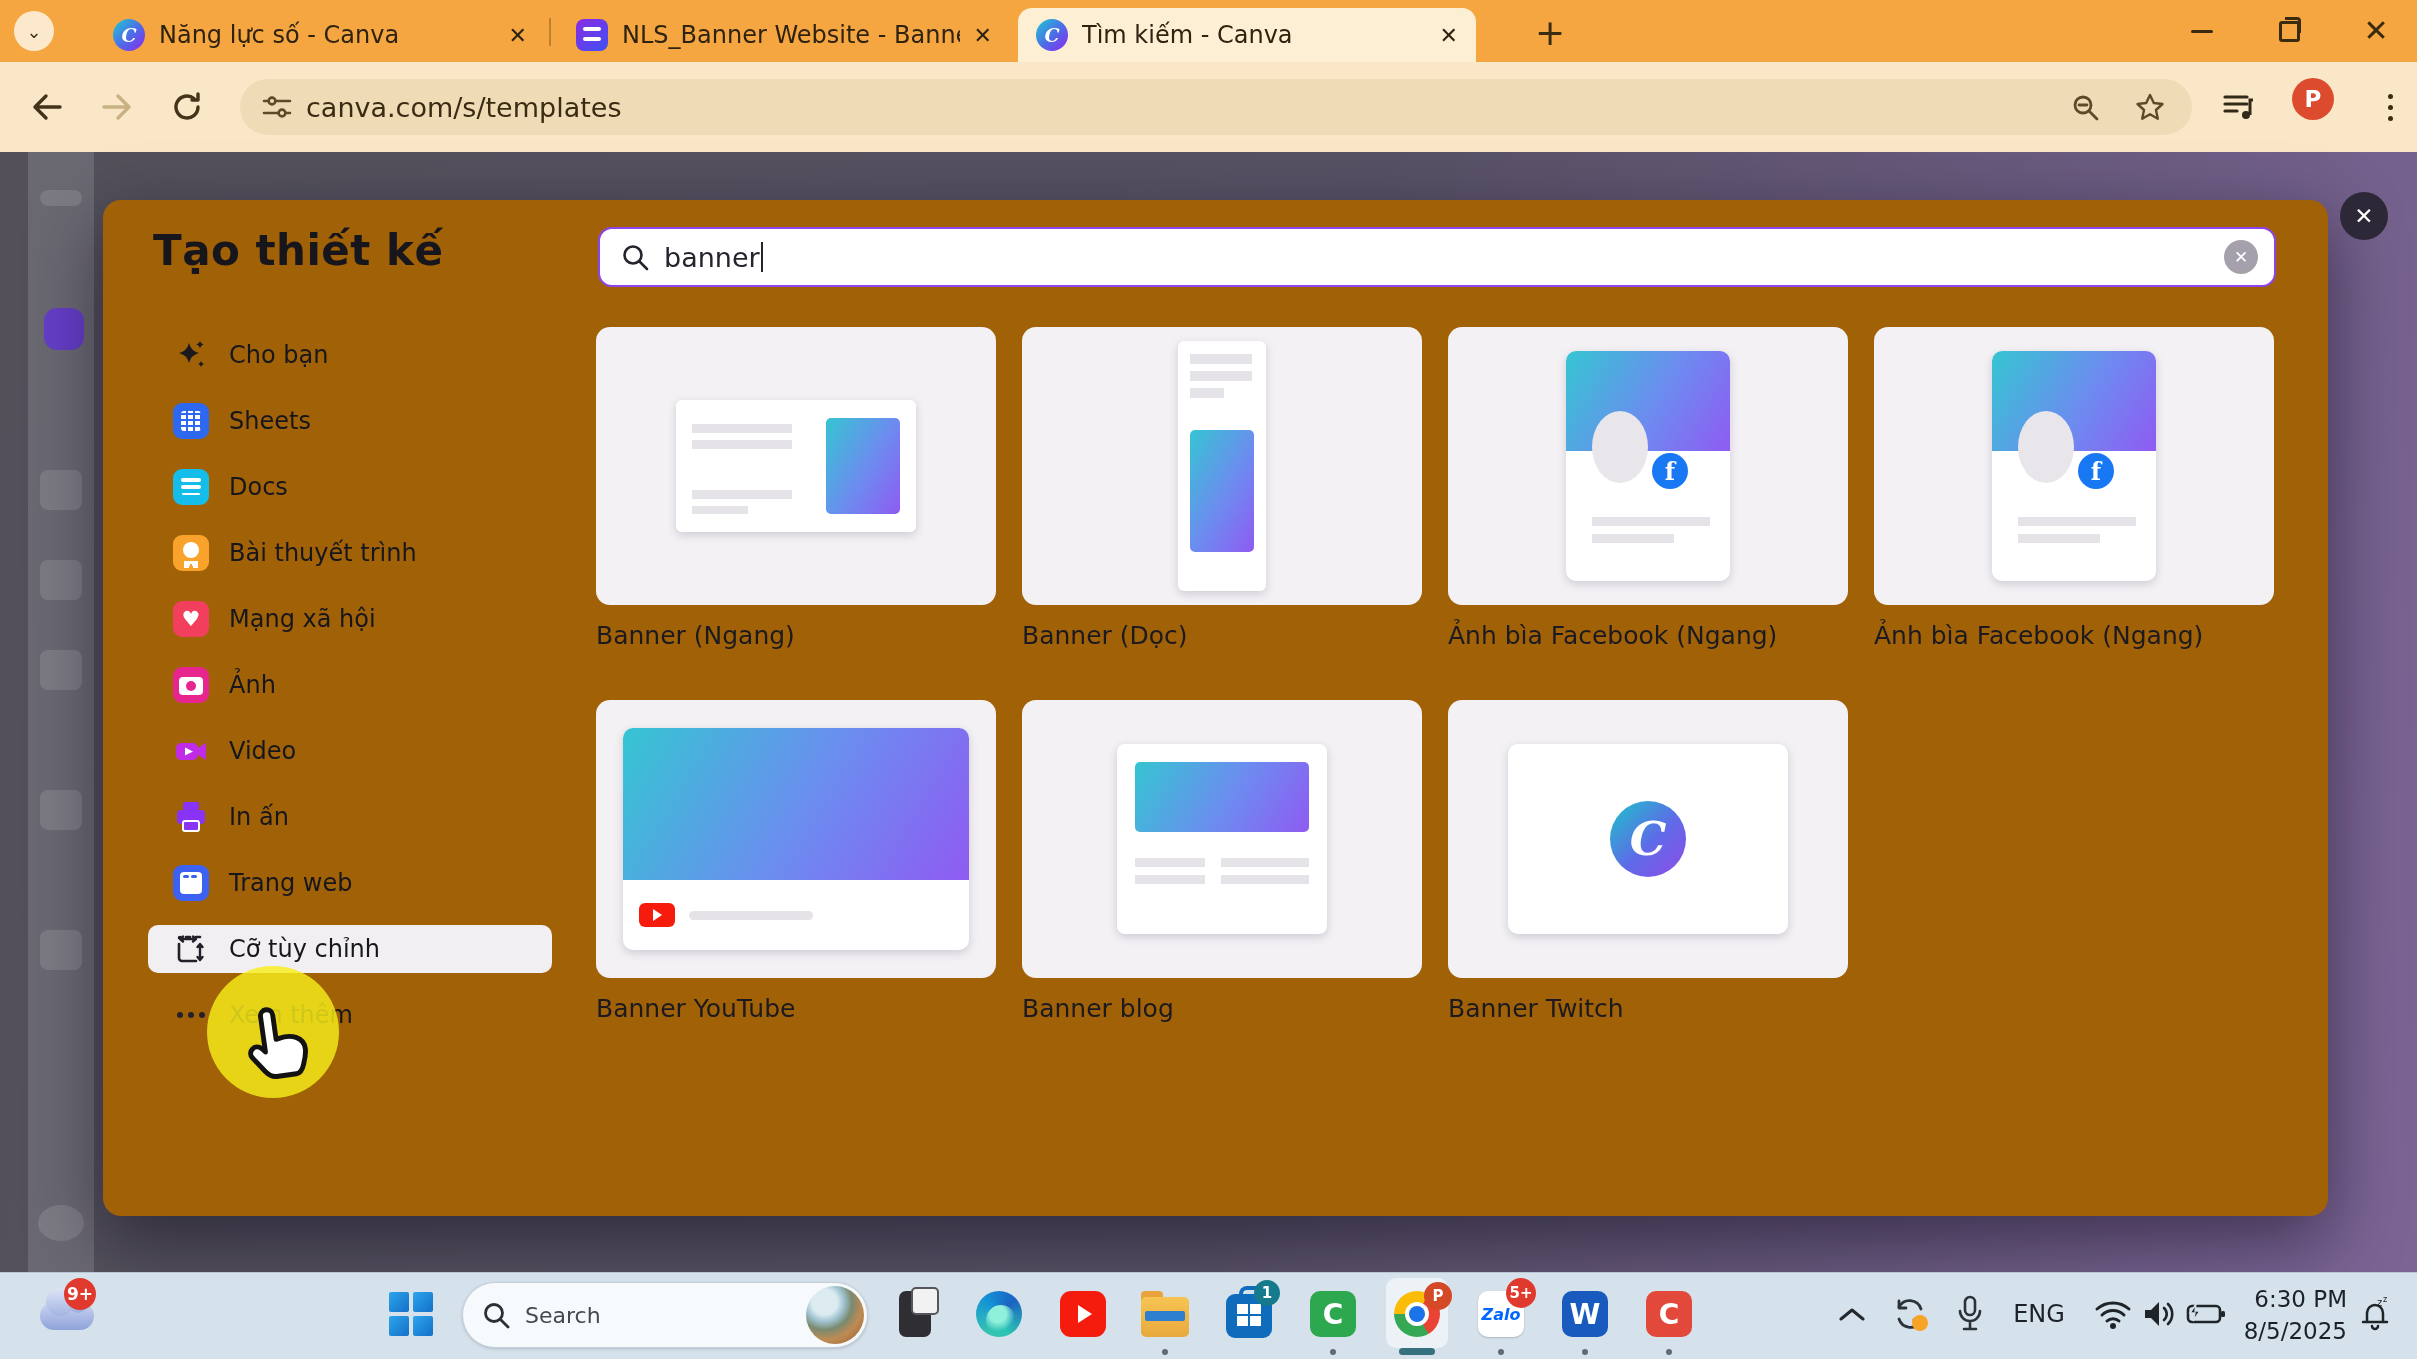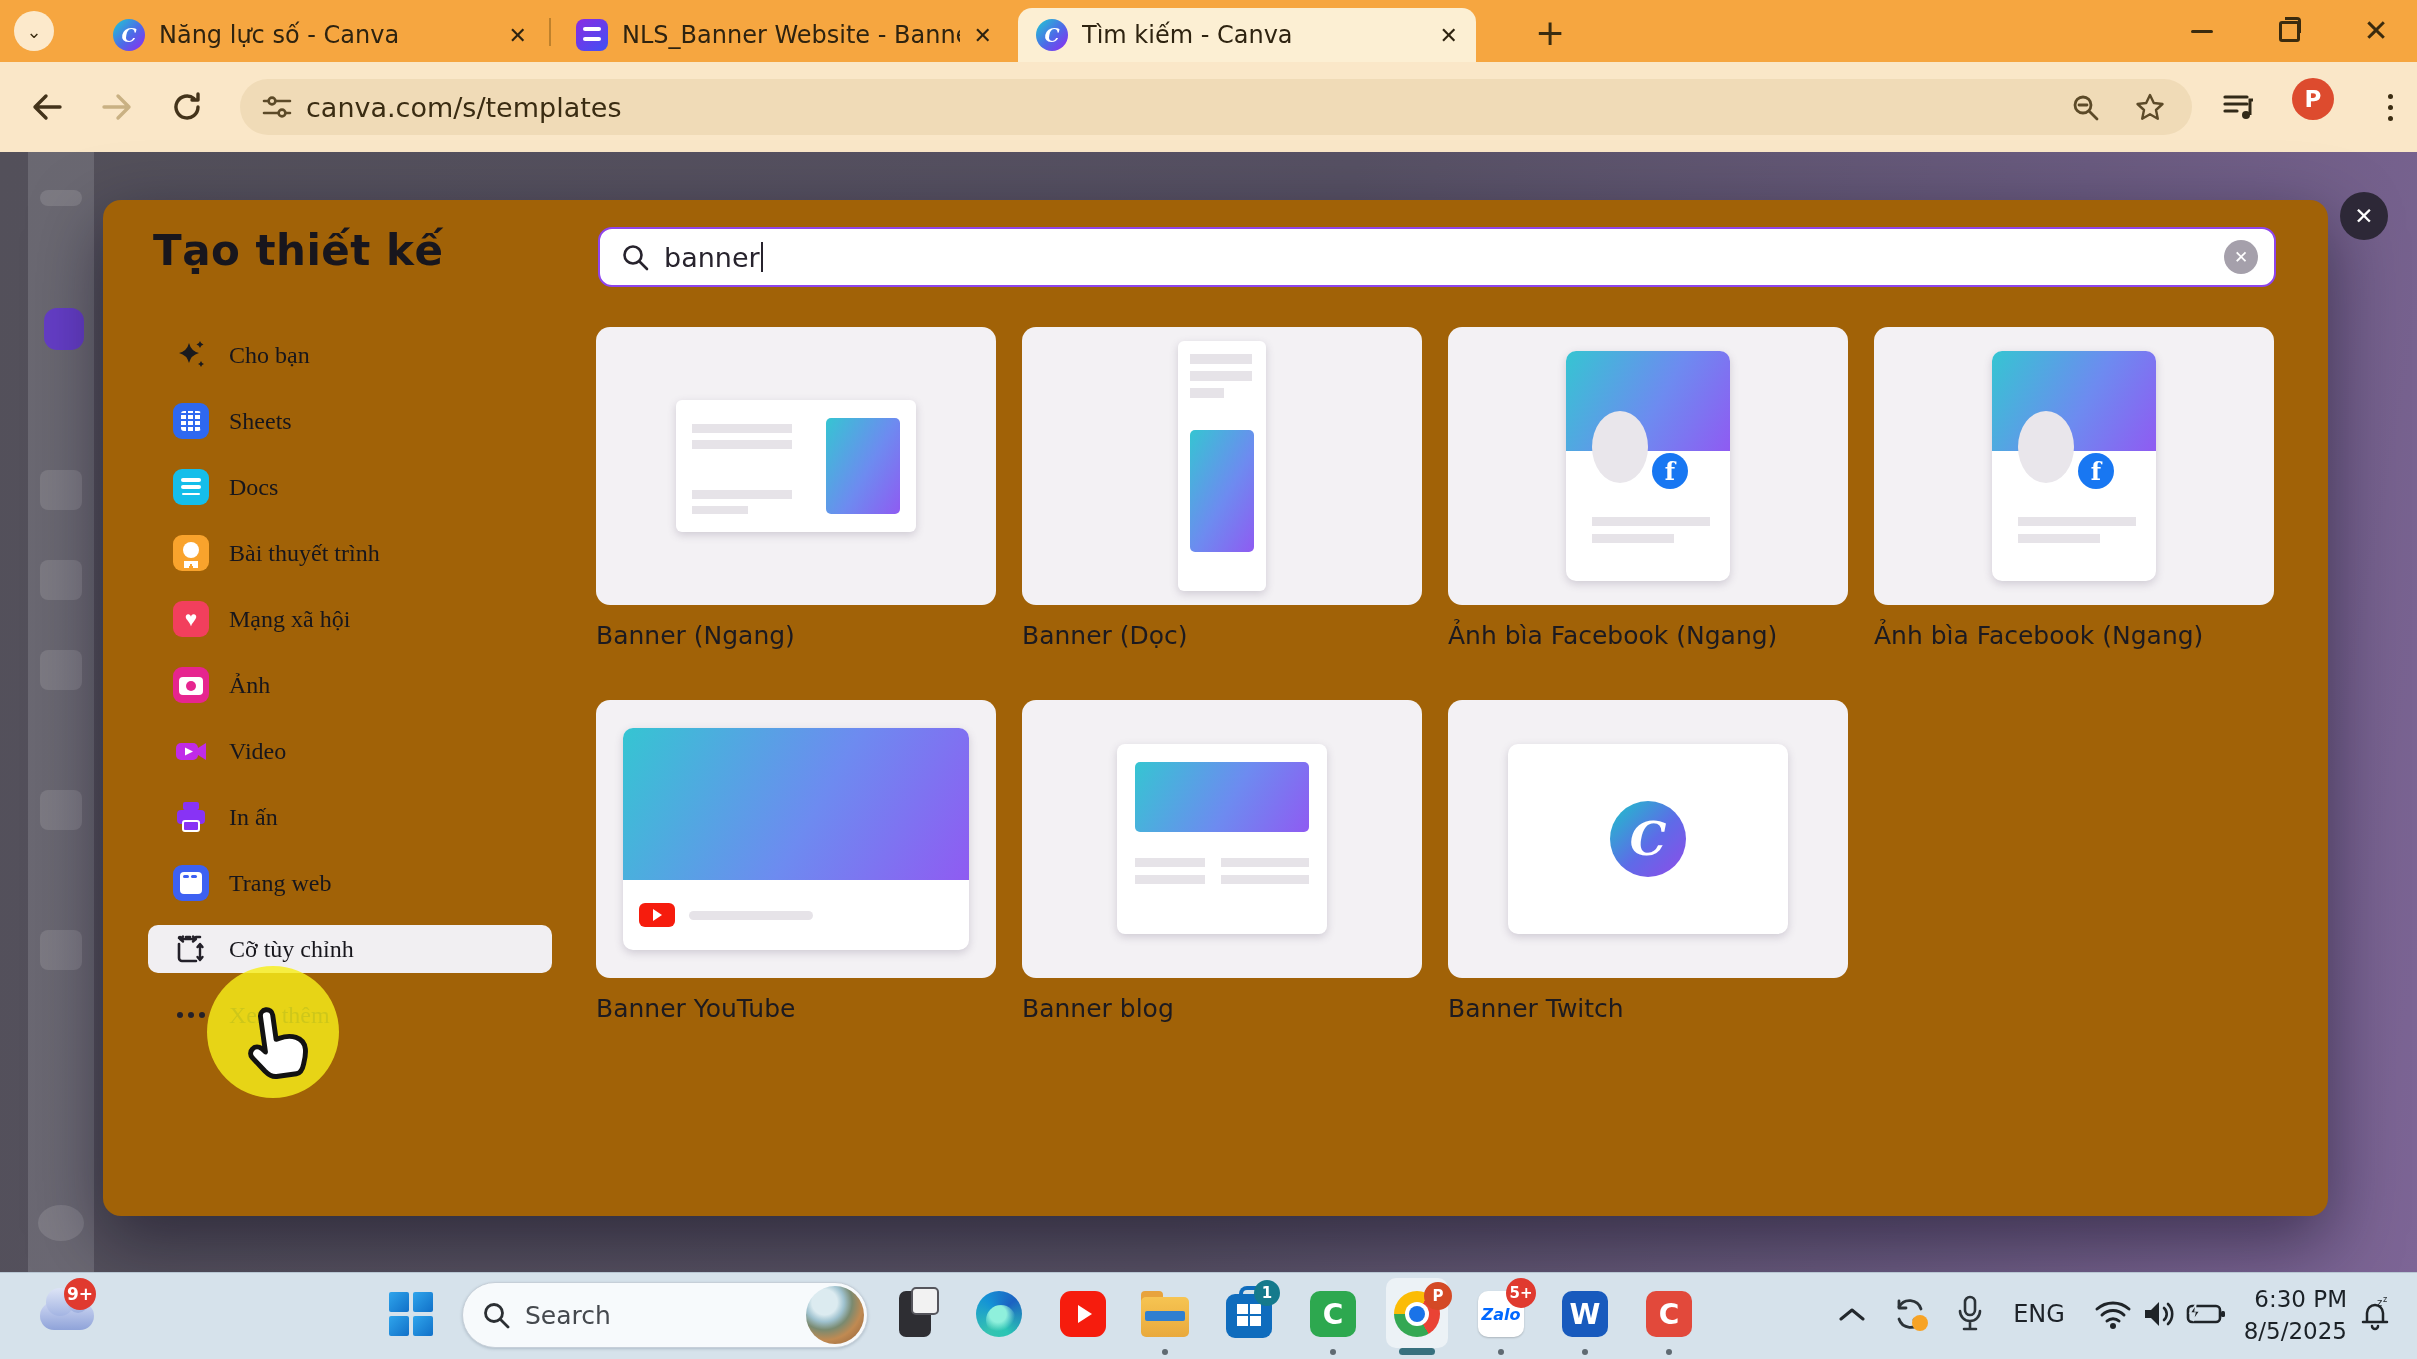--- a/index.html
+++ b/index.html
@@ -46,21 +46,21 @@
      box-shadow:0 24px 70px rgba(10,5,25,.5);}
   #modal-title{left:50px;top:26px;font-size:42px;font-weight:bold;color:#18161d;letter-spacing:.5px;}
   #msearch{left:495px;top:27px;width:1678px;height:60px;border:2px solid #8E44EC;border-radius:14px;box-sizing:border-box;background:#fff;display:flex;align-items:center;}
   #msearch .q{margin-left:20px;flex:0 0 auto;}
   #msearch .val{font-size:27px;color:#27232d;margin-left:14px;}
   .caret{display:inline-block;width:2px;height:30px;background:#27232d;vertical-align:middle;margin-left:1px;}
   #msearch .clear{margin-left:auto;margin-right:16px;width:34px;height:34px;border-radius:50%;background:#A5A0AB;color:#fff;display:flex;align-items:center;justify-content:center;font-size:17px;}
   #mclose{left:2340px;top:192px;width:48px;height:48px;border-radius:50%;background:#2D2837;color:#fff;display:flex;align-items:center;justify-content:center;font-size:23px;}
   
   #msidebar{left:45px;top:131px;width:404px;}
-  .mrow{height:48px;margin-bottom:18px;display:flex;align-items:center;padding-left:25px;border-radius:10px;position:relative;font-family:Liberation Serif, serif;}
+  .mrow{height:48px;margin-bottom:18px;display:flex;align-items:center;padding-left:25px;border-radius:10px;position:relative;}
   .mrow.hl{background:#F1EFF2;}
   .mrow .lbl{font-size:24px;color:#17161c;margin-left:20px;white-space:nowrap;}
   .ic{width:36px;height:36px;border-radius:9px;position:relative;flex:0 0 auto;}
   .ic-sheets{background:#2E68F0;}
   .ic-sheets::before{content:"";position:absolute;inset:8px;background:#fff;border-radius:3px;}
   .ic-sheets::after{content:"";position:absolute;inset:8px;border-radius:3px;
      background:repeating-linear-gradient(0deg,transparent 0 4px,#2E68F0 4px 6px),
                 repeating-linear-gradient(90deg,transparent 0 5px,#2E68F0 5px 7px);}
   .ic-docs{background:#15BEEA;}
   .ic-docs::before{content:"";position:absolute;left:8px;top:9px;width:20px;height:4px;background:#fff;border-radius:2px;
@@ -132,21 +132,21 @@
   
   #taskbar{left:0;top:1272px;width:2417px;height:87px;background:#D6E2EB;border-top:1px solid rgba(130,150,165,.35);box-sizing:border-box;}
   .tico{display:flex;align-items:center;justify-content:center;}
   .cloud{left:40px;top:1302px;width:54px;height:28px;border-radius:16px;background:linear-gradient(#cdd6f2,#8fa3d9);}
   .cloud::before{content:"";position:absolute;left:6px;top:-14px;width:28px;height:28px;border-radius:50%;background:linear-gradient(#dde4f6,#a3b4e2);}
   .cloud::after{content:"";position:absolute;right:6px;top:-9px;width:20px;height:20px;border-radius:50%;background:linear-gradient(#d4dcf4,#9caede);}
   .badge{position:absolute;border-radius:50%;background:#E03A2F;color:#fff;display:flex;align-items:center;justify-content:center;font-weight:bold;border:2px solid #E03A2F;box-sizing:border-box;}
   #winlogo{left:389px;top:1292px;width:44px;height:44px;display:grid;grid-template-columns:20px 20px;grid-template-rows:20px 20px;gap:4px;}
   #winlogo i{background:linear-gradient(135deg,#2FA5EC,#1170C8);border-radius:2px;}
   #tsearch{left:462px;top:1282px;width:406px;height:66px;border-radius:33px;background:#F7FAFC;border:1px solid #c6cfd8;box-sizing:border-box;display:flex;align-items:center;box-shadow:0 1px 3px rgba(60,80,100,.25);}
-  #tsearch .txt{font-size:25px;color:#45494e;margin-left:14px;flex:1;}
+  #tsearch .txt{font-size:22px;color:#45494e;margin-left:14px;flex:1;}
   #tsearch .art{width:58px;height:58px;border-radius:50%;margin-right:3px;flex:0 0 auto;
      background:radial-gradient(circle at 32% 28%,#dcebf0 0 22%,#9fc2cf 34%,#7a8a70 48%,#c08a52 66%,#8a5a35 100%);}
   .appico{top:1290px;width:48px;height:48px;}
   .dot{position:absolute;top:1349px;width:6px;height:6px;border-radius:50%;background:#5F6A72;}
   #tablet-ic{background:#2E2E33;border-radius:7px;width:32px;height:46px;position:relative;}
   #tablet-ic::before{content:"";position:absolute;right:-8px;top:-4px;width:24px;height:24px;background:#F2F2F2;border:2px solid #55555c;border-radius:5px;}
   .edge{width:46px;height:46px;border-radius:50%;background:conic-gradient(from 210deg,#35C3B0,#1493D6 30%,#1B62C2 55%,#2BC5B4 85%,#35C3B0);position:relative;overflow:hidden;}
   .edge::before{content:"";position:absolute;left:10px;top:14px;width:30px;height:30px;border-radius:50%;background:radial-gradient(circle at 40% 30%,#8ff0dc 0 30%,transparent 62%);}
   .yt{width:46px;height:46px;border-radius:11px;background:#F61C0D;display:flex;align-items:center;justify-content:center;}
   .yt::before{content:"";border-left:14px solid #fff;border-top:9px solid transparent;border-bottom:9px solid transparent;margin-left:3px;}

